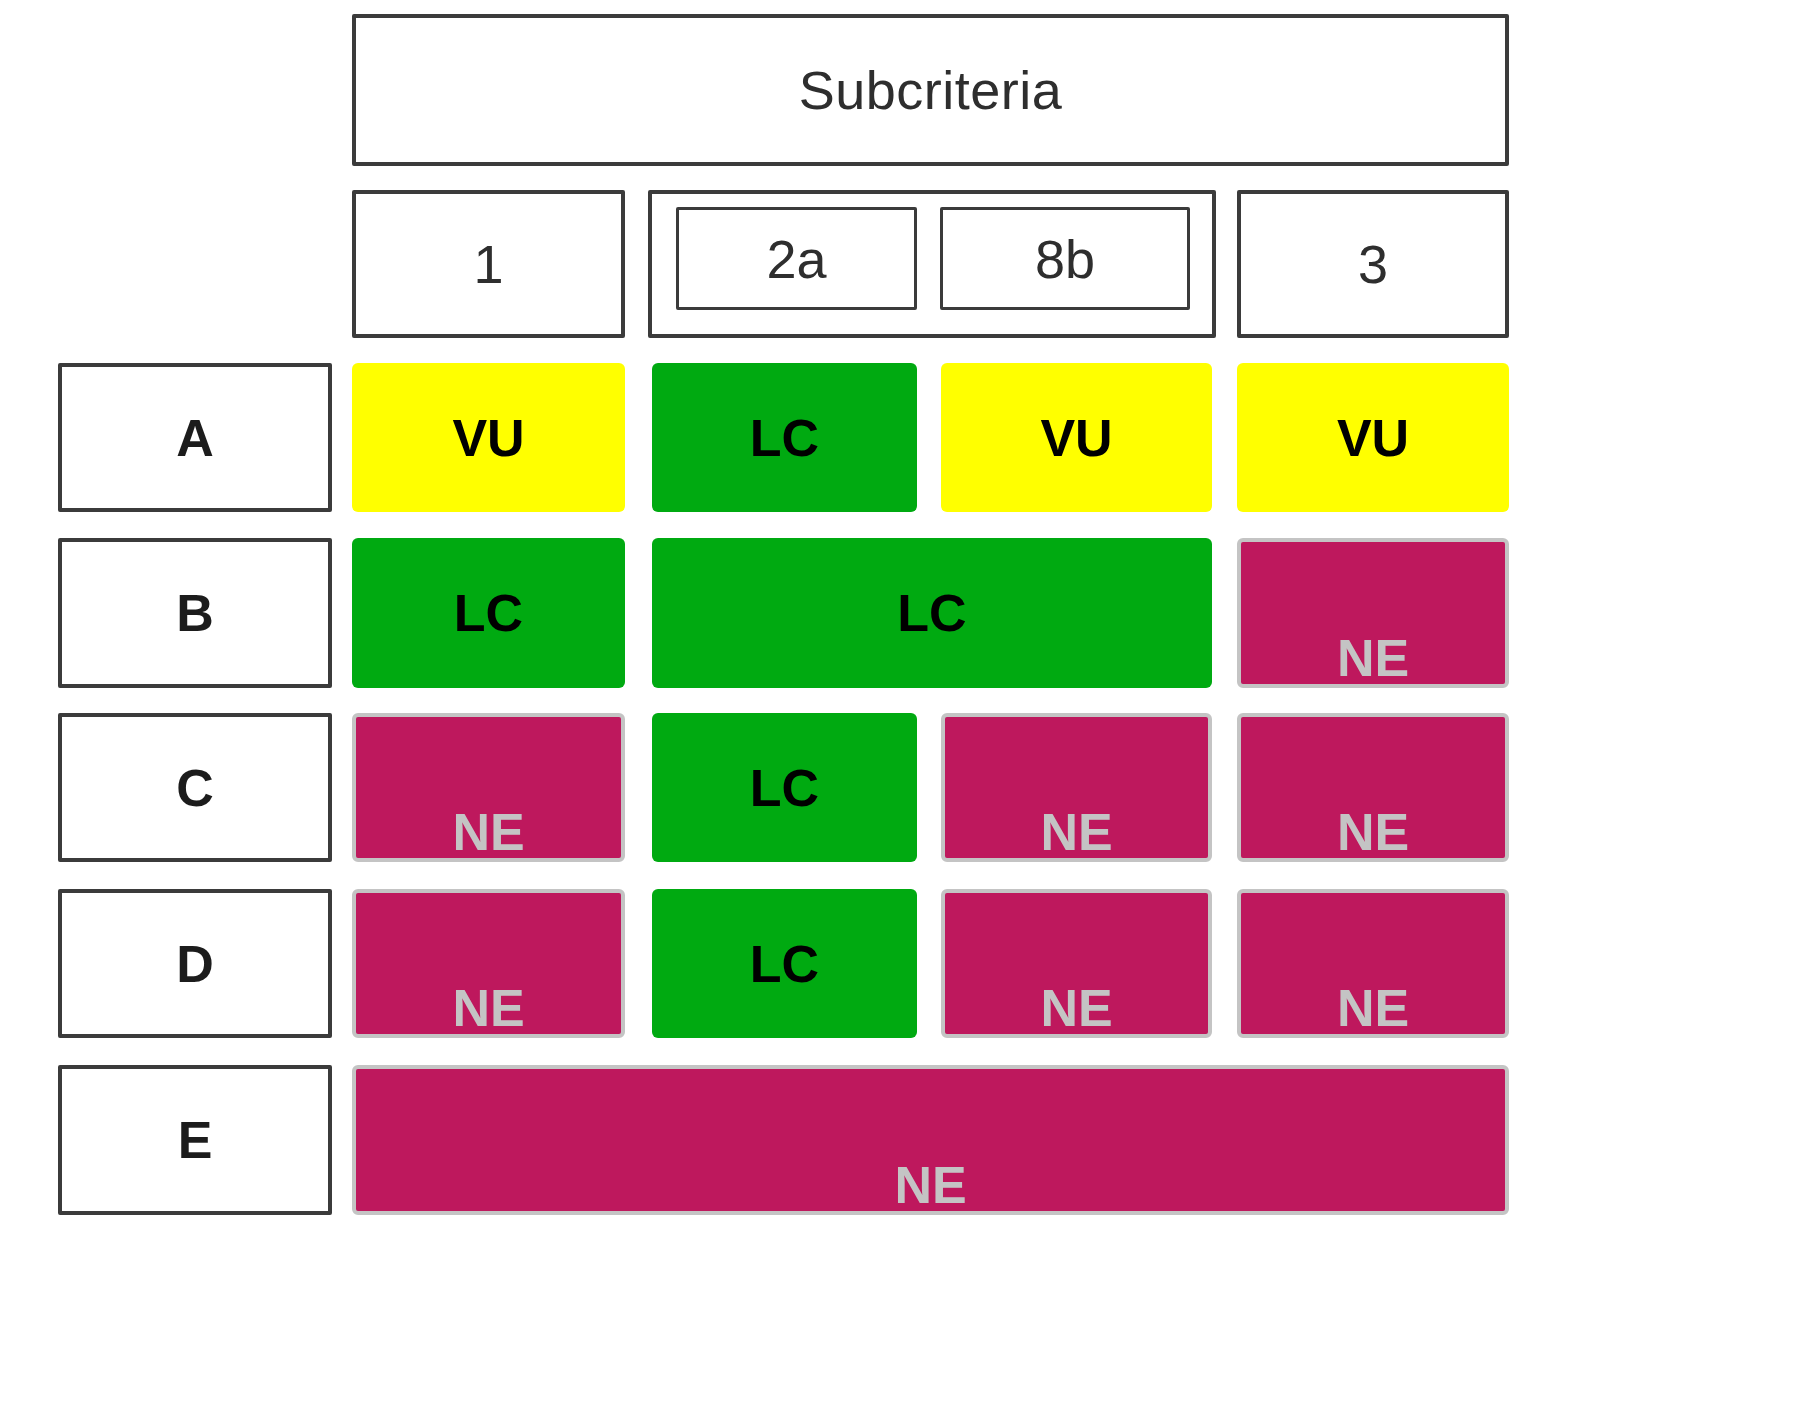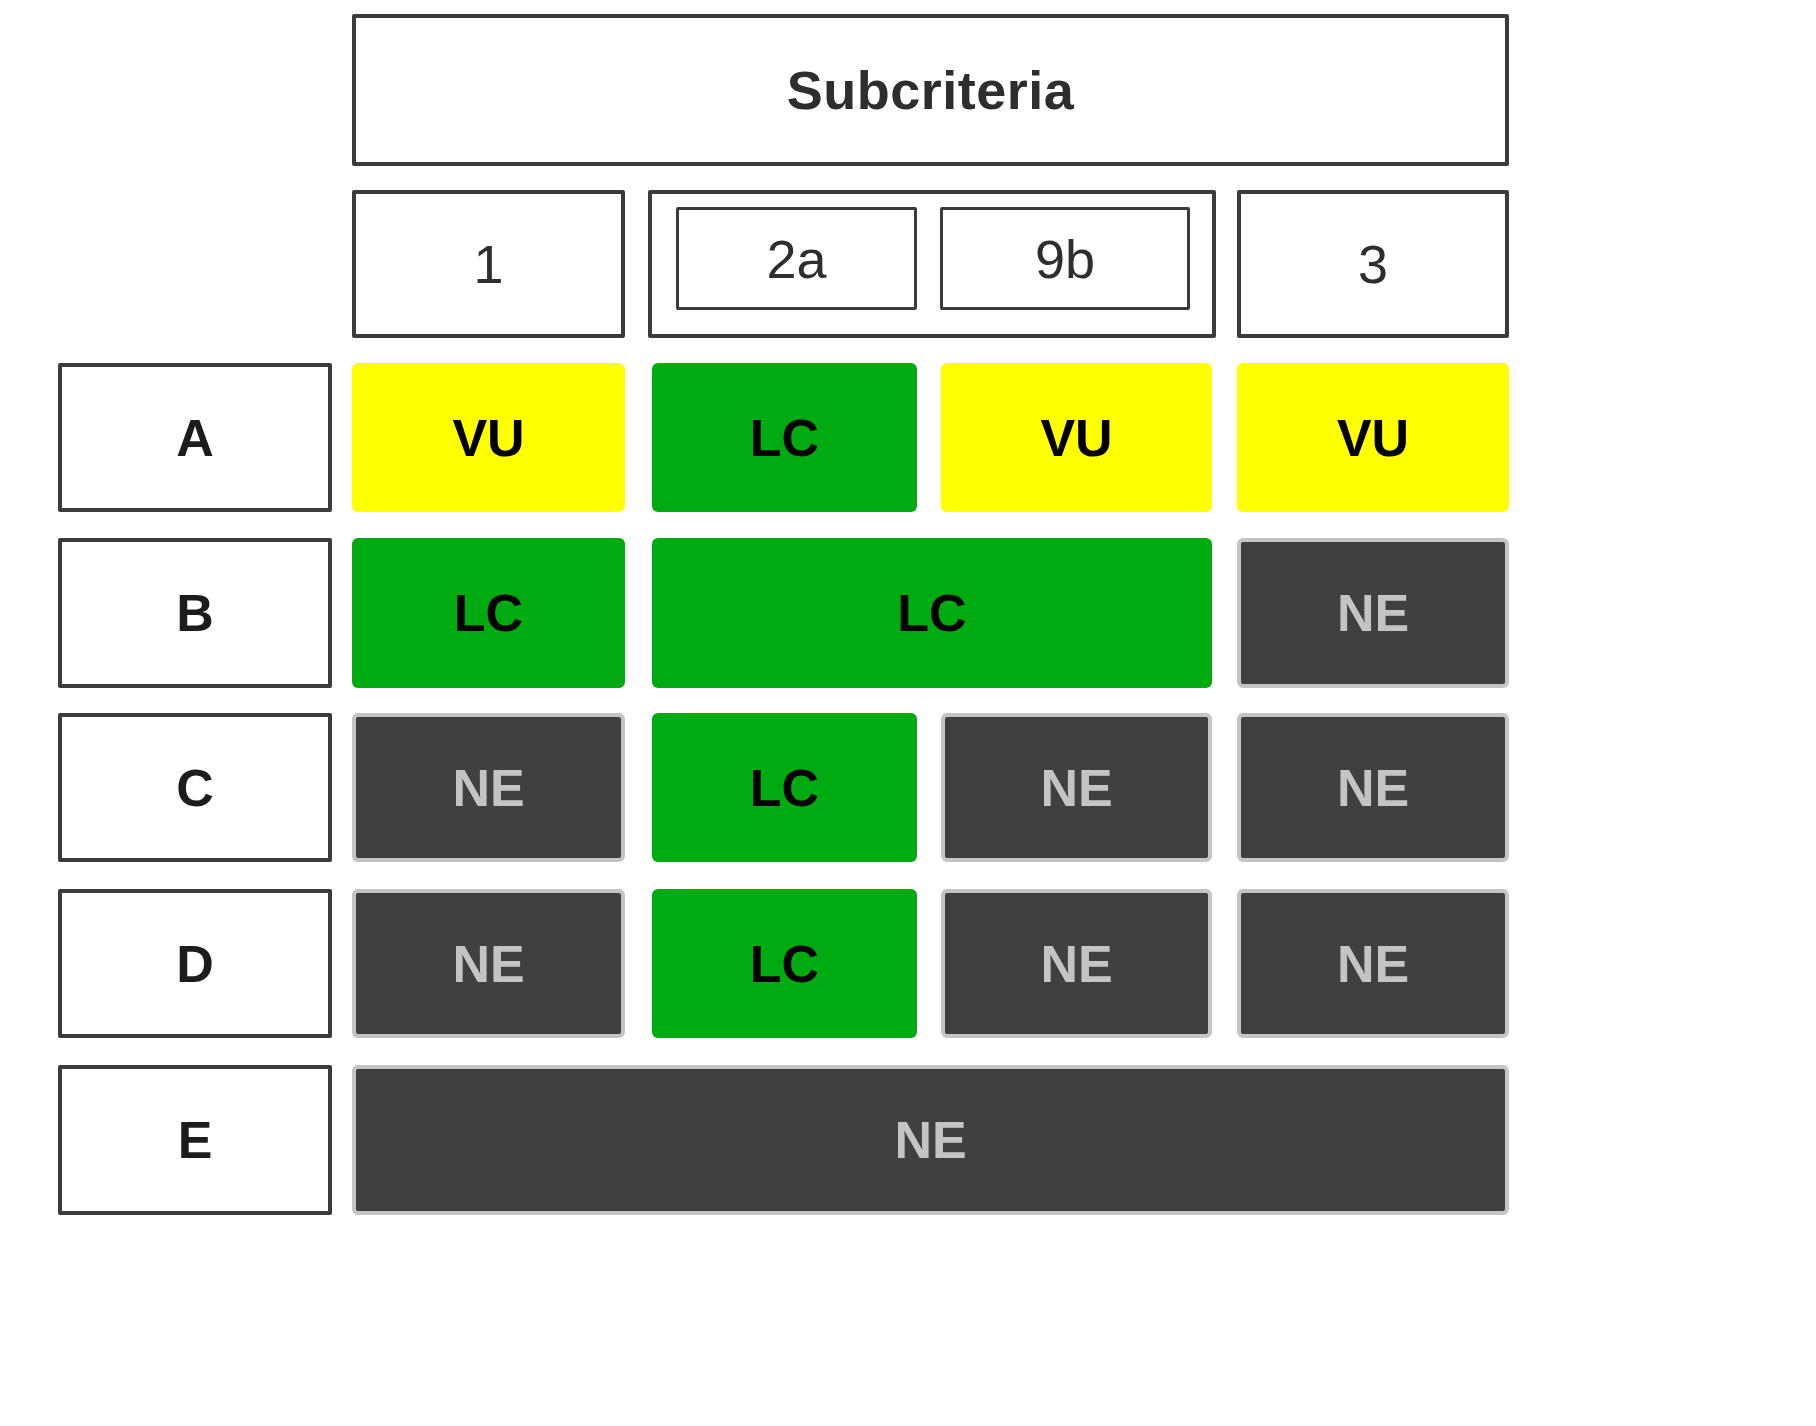--- a/index.html
+++ b/index.html
@@ -56,29 +56,30 @@
     color: #000000;
     border: none;
     align-items: center;
   }
   .cell.vu {
     background: #ffff00;
     color: #000000;
     border: none;
   }
   .cell.ne {
-    background: #404040;
+    background: #be185d;
     color: #c4c4c4;
     border: 4px solid #c4c4c4;
+    align-items: flex-end;
   }
 
   
   .title-text {
     font-size: 54px;
-    font-weight: 700;
+    font-weight: 400;
     color: #2e2e2e;
     letter-spacing: 0.5px;
   }
   .colnum-text {
     font-size: 54px;
     font-weight: 400;
     color: #2e2e2e;
   }
   .rowlabel-text {
     font-size: 52px;
@@ -104,21 +105,21 @@
     <span class="colnum-text">1</span>
   </div>
 
   <div class="box hdr-box" style="left:648px; top:190px; width:568px; height:148px; justify-content:flex-start;"></div>
 
   <div class="box hdr-box-thin" style="left:676px; top:207px; width:241px; height:103px;">
     <span class="colnum-text">2a</span>
   </div>
 
   <div class="box hdr-box-thin" style="left:940px; top:207px; width:250px; height:103px;">
-    <span class="colnum-text">9b</span>
+    <span class="colnum-text">8b</span>
   </div>
 
   <div class="box hdr-box" style="left:1237px; top:190px; width:272px; height:148px;">
     <span class="colnum-text">3</span>
   </div>
 
   <div class="box hdr-box" style="left:58px; top:363px; width:274px; height:149px;">
     <span class="rowlabel-text">A</span>
   </div>
 

